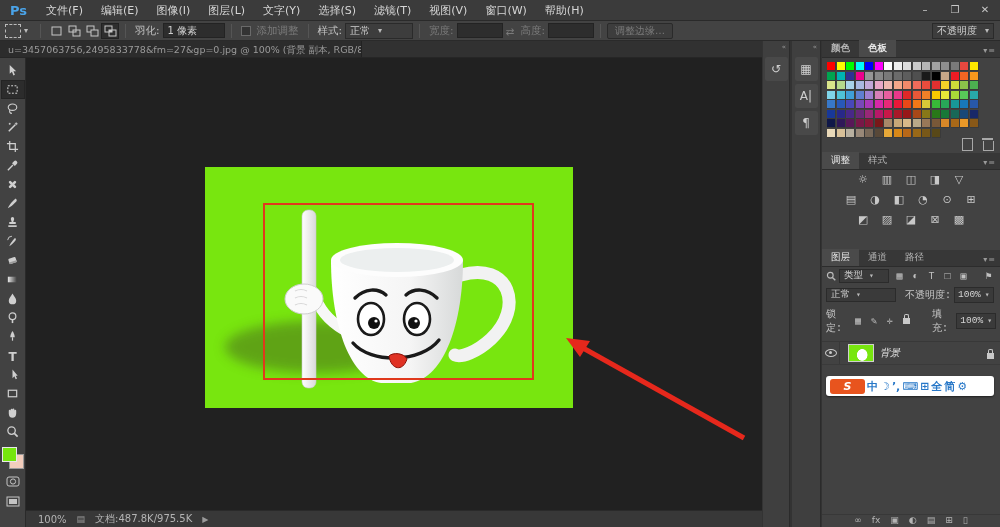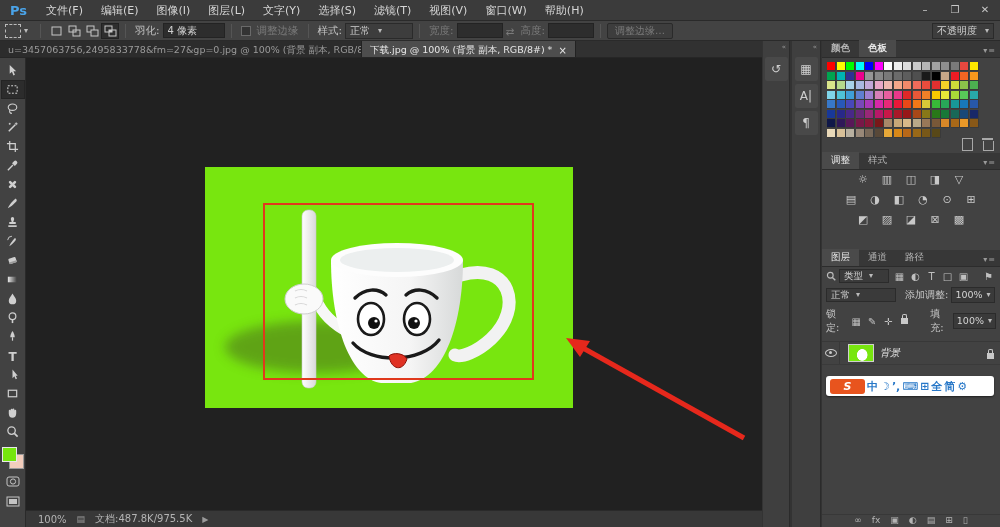--- a/index.html
+++ b/index.html
@@ -80,21 +80,21 @@
               grid-auto-rows:9.5px;gap:0;}
   .swatch{width:9px;height:9px;border-right:1px solid #3a3a3a;border-bottom:1px solid #3a3a3a;box-sizing:border-box;}
   .swatch-bottom{position:absolute;right:6px;top:97px;display:flex;gap:10px;color:#a8a8a8;}
   .page-icon{width:9px;height:11px;border:1px solid #a8a8a8;display:inline-block;}
   .trash-icon{position:relative;width:9px;height:9px;border:1px solid #a8a8a8;border-top:none;display:inline-block;margin-top:3px;}
   .trash-icon::before{content:"";position:absolute;left:-2px;top:-3px;width:11px;height:1.5px;background:#a8a8a8;}
   .add-label{font-size:10px;color:#cccccc;padding:5px 8px 2px;}
   .adj-row{display:flex;justify-content:center;gap:7px;padding:3px 0;}
   .adj-icon{width:17px;height:14px;text-align:center;font-size:11px;line-height:14px;color:#c8c8c8;}
   
-  .lp-row{display:flex;align-items:center;font-size:10px;color:#c6c6c6;padding:2px 4px;gap:3px;}
+  .lp-row{display:flex;align-items:center;font-size:10px;color:#c6c6c6;padding:2px 4px;gap:3px;font-family:Liberation Mono, monospace;}
   .lp-ictn{display:inline-flex;align-items:center;justify-content:center;color:#c0c0c0;font-size:10px;
            width:15px;height:13px;}
   .flagtgl{margin-left:auto;}
   .drop{background:#3a3a3a;border:1px solid #2b2b2b;height:14px;line-height:14px;font-size:9.5px;
         color:#d4d4d4;display:inline-flex;align-items:center;padding:0 4px;gap:6px;box-sizing:border-box;}
   .valbox{background:#3a3a3a;border:1px solid #2b2b2b;height:14px;line-height:14px;font-size:9.5px;
           color:#d4d4d4;display:inline-flex;align-items:center;padding:0 3px;gap:4px;}
   .layer-list{margin-top:4px;border-top:1px solid #383838;}
   .layer-row{display:flex;align-items:center;height:22px;border-bottom:1px solid #3a3a3a;padding-right:6px;}
   .layer-row.selected{background:#4e5e72;}
@@ -169,24 +169,24 @@
     </span>
   <span class="selmode pressed">
       <svg width="13" height="12">
         <rect x="1" y="1" width="7" height="6" fill="none" stroke="#c8c8c8"></rect>
         <rect x="5" y="5" width="7" height="6" fill="none" stroke="#c8c8c8"></rect>
         <rect x="5" y="5" width="3" height="2" fill="#c8c8c8"></rect>
       </svg>
     </span>
   <span class="sep"></span>
   <span class="opt-label">羽化:</span>
-  <span class="opt-input" style="width:52px;">4 像素</span>
+  <span class="opt-input" style="width:52px;">1 像素</span>
   <span class="sep"></span>
   <span class="checkbox"></span>
-  <span class="opt-label disabled">调整边缘</span>
+  <span class="opt-label disabled">添加调整</span>
   <span class="sep"></span>
   <span class="opt-label">样式:</span>
   <span class="opt-drop" style="width:58px;">
     <span>正常</span>
     <span class="caret">▾</span>
   </span>
   <span class="sep"></span>
   <span class="opt-label disabled">宽度:</span>
   <span class="opt-input" style="width:36px;"></span>
   <span class="opt-label disabled">⇄</span>
@@ -200,24 +200,20 @@
   </span>
 </div>
 
 <div class="tabbar">
 
     <div class="tab">
       <span class="tab-title">u=3457063756,2495833778&amp;fm=27&amp;gp=0.jpg @ 100% (背景 副本, RGB/8#) *</span>
 
     </div>
 
-    <div class="tab active">
-      <span class="tab-title">下载.jpg @ 100% (背景 副本, RGB/8#) *</span>
-      <span class="tab-close">×</span>
-    </div>
   </div>
 
 <div class="toolbar">
   <div style="display:flex;flex-direction:column;align-items:center;">
 
       <div class="tool">
         <span class="ticon">
           <svg viewBox="0 0 14 14">
             <path d="M4 1 L4 10.5 L6.4 8.4 L8 12.5 L9.6 11.7 L8 7.8 L11 7.8 Z" fill="#cfcfcf"></path>
           </svg>
@@ -697,21 +693,21 @@
             <span class="lp-ictn">▣</span>
           </span>
         <span class="lp-ictn flagtgl">⚑</span>
       </div>
 
       <div class="lp-row">
         <span class="drop" style="width:70px;">
           <span>正常</span>
           <span class="caret">▾</span>
         </span>
-        <span style="margin-left:6px;">添加调整:</span>
+        <span style="margin-left:6px;">不透明度:</span>
         <span class="valbox">
           <span>100%</span>
           <span class="caret">▾</span>
         </span>
       </div>
 
       <div class="lp-row">
         <span>锁定:</span>
         <span style="display:flex;gap:1px;">
 

